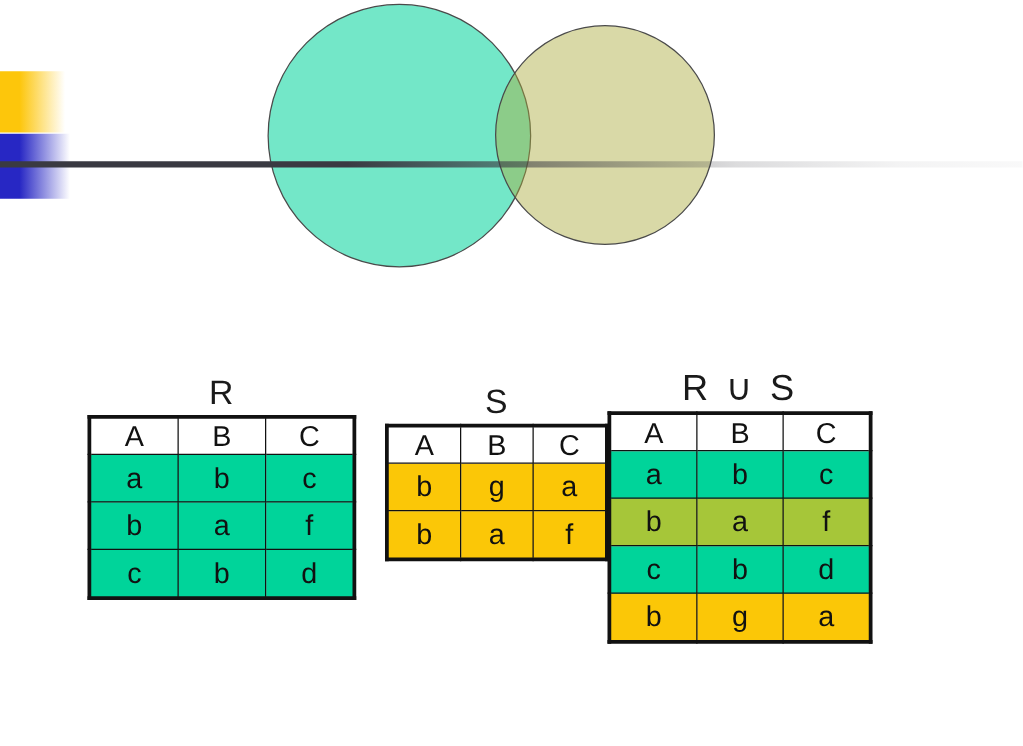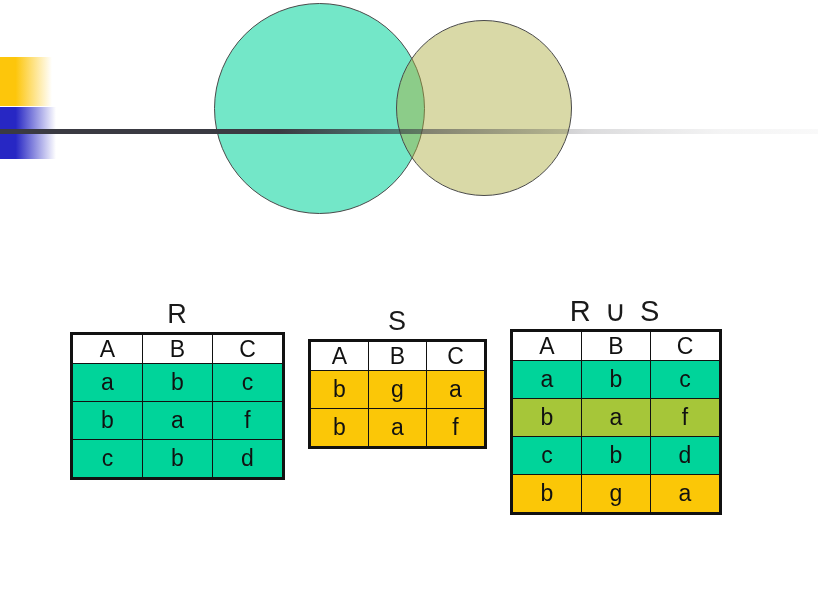--- a/index.html
+++ b/index.html
@@ -127,21 +127,21 @@
   #block-r      { left: 70px;  top: 299px; }
   #block-r table.rel { width: 208px; }
   #block-r table.rel th,
   #block-r table.rel td { width: 69px; }
 
   #block-s      { left: 308px; top: 306px; }
   #block-s table.rel { width: 173px; }
   #block-s table.rel th,
   #block-s table.rel td { width: 57px; }
 
-  #block-union  { left: 510px; top: 296px; }
+  #block-union  { left: 486px; top: 296px; }
   #block-union table.rel { width: 206px; }
   #block-union table.rel th,
   #block-union table.rel td { width: 68px; }
 
   #block-union .rel-caption { font-size: 29px; letter-spacing: 3px; }
 </style>
 </head>
 <body>
 
 <div class="edge-bar edge-bar-yellow"></div>

